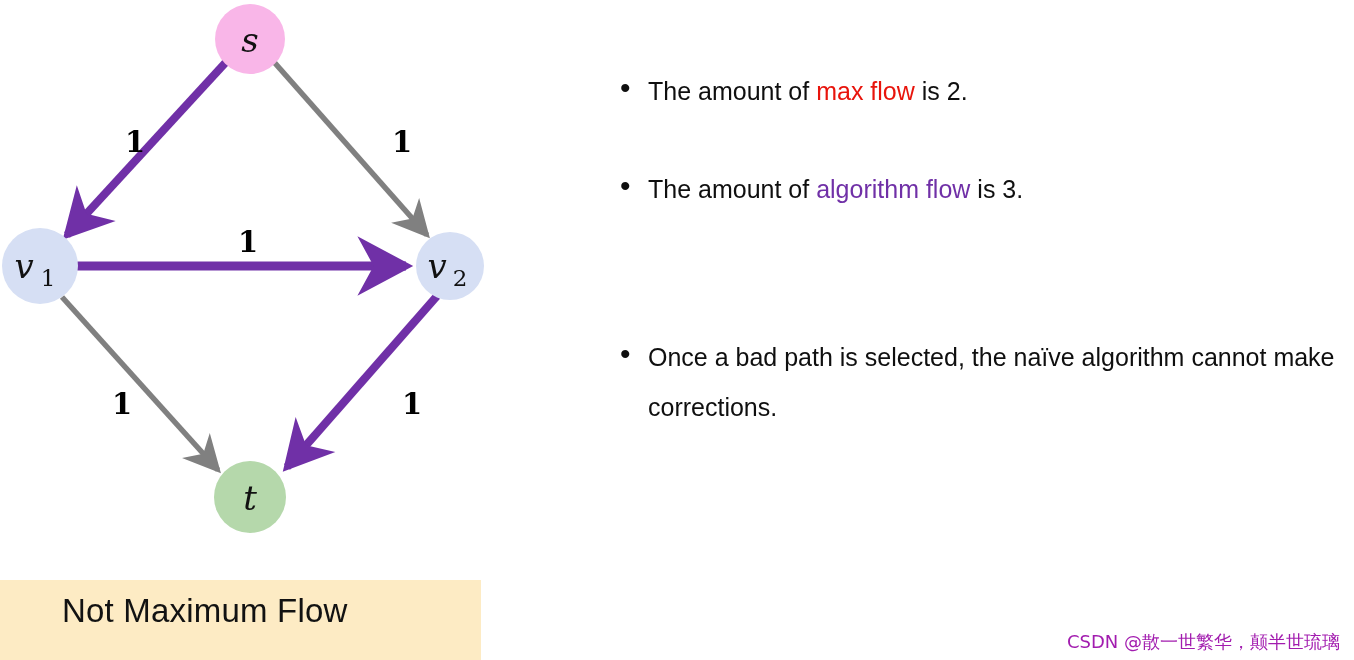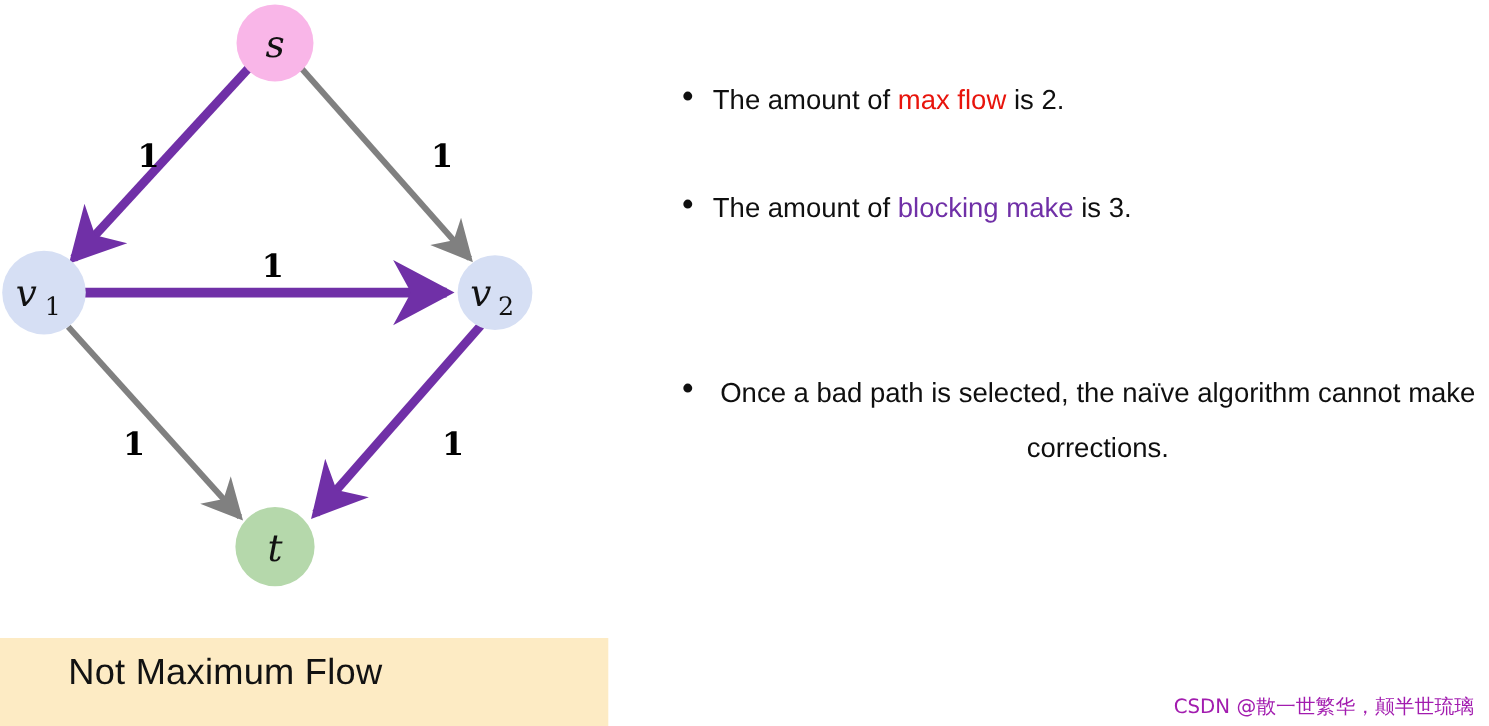--- a/index.html
+++ b/index.html
@@ -50,21 +50,21 @@
     font-size: 29px;
     fill: #000000;
     text-anchor: middle;
   }
 
   
   #caption-banner {
     position: absolute;
     left: 0;
     top: 580px;
-    width: 553px;
+    width: 481px;
     height: 80px;
     background: #fdebc4;
     box-sizing: border-box;
   }
   #caption-banner .caption-text {
     position: absolute;
     left: 62px;
     top: 12px;
     font-size: 33px;
     color: #121212;
@@ -93,21 +93,21 @@
     line-height: 44px;
     color: #0f0f0f;
     text-align: left;
   }
   .bullet-body {
     font-size: 25px;
     line-height: 50px;
     color: #0f0f0f;
     white-space: nowrap;
   }
-  .bullet-body.wrap { white-space: normal; width: 700px; text-align: center; }
+  .bullet-body.wrap { white-space: normal; width: 700px; }
   .hl-red { color: #e8140c; }
   .hl-purple { color: #7030a7; }
 
   #bullet-1 { top: 0px; }
   #bullet-2 { top: 98px; }
   #bullet-3 { top: 266px; }
 
   
   #watermark {
     position: absolute;
@@ -188,21 +188,21 @@
 
 <div id="bullet-panel">
 
   <div class="bullet-row" id="bullet-1">
     <span class="bullet-dot">•</span>
     <span class="bullet-body"><span>The amount of </span><span class="hl-red">max flow</span><span> is 2.</span></span>
   </div>
 
   <div class="bullet-row" id="bullet-2">
     <span class="bullet-dot">•</span>
-    <span class="bullet-body"><span>The amount of </span><span class="hl-purple">blocking make</span><span> is 3.</span></span>
+    <span class="bullet-body"><span>The amount of </span><span class="hl-purple">algorithm flow</span><span> is 3.</span></span>
   </div>
 
   <div class="bullet-row" id="bullet-3">
     <span class="bullet-dot">•</span>
     <span class="bullet-body wrap">Once a bad path is selected, the naïve algorithm cannot make corrections.</span>
   </div>
 
 </div>
 
 <div id="watermark">CSDN @散一世繁华，颠半世琉璃</div>

